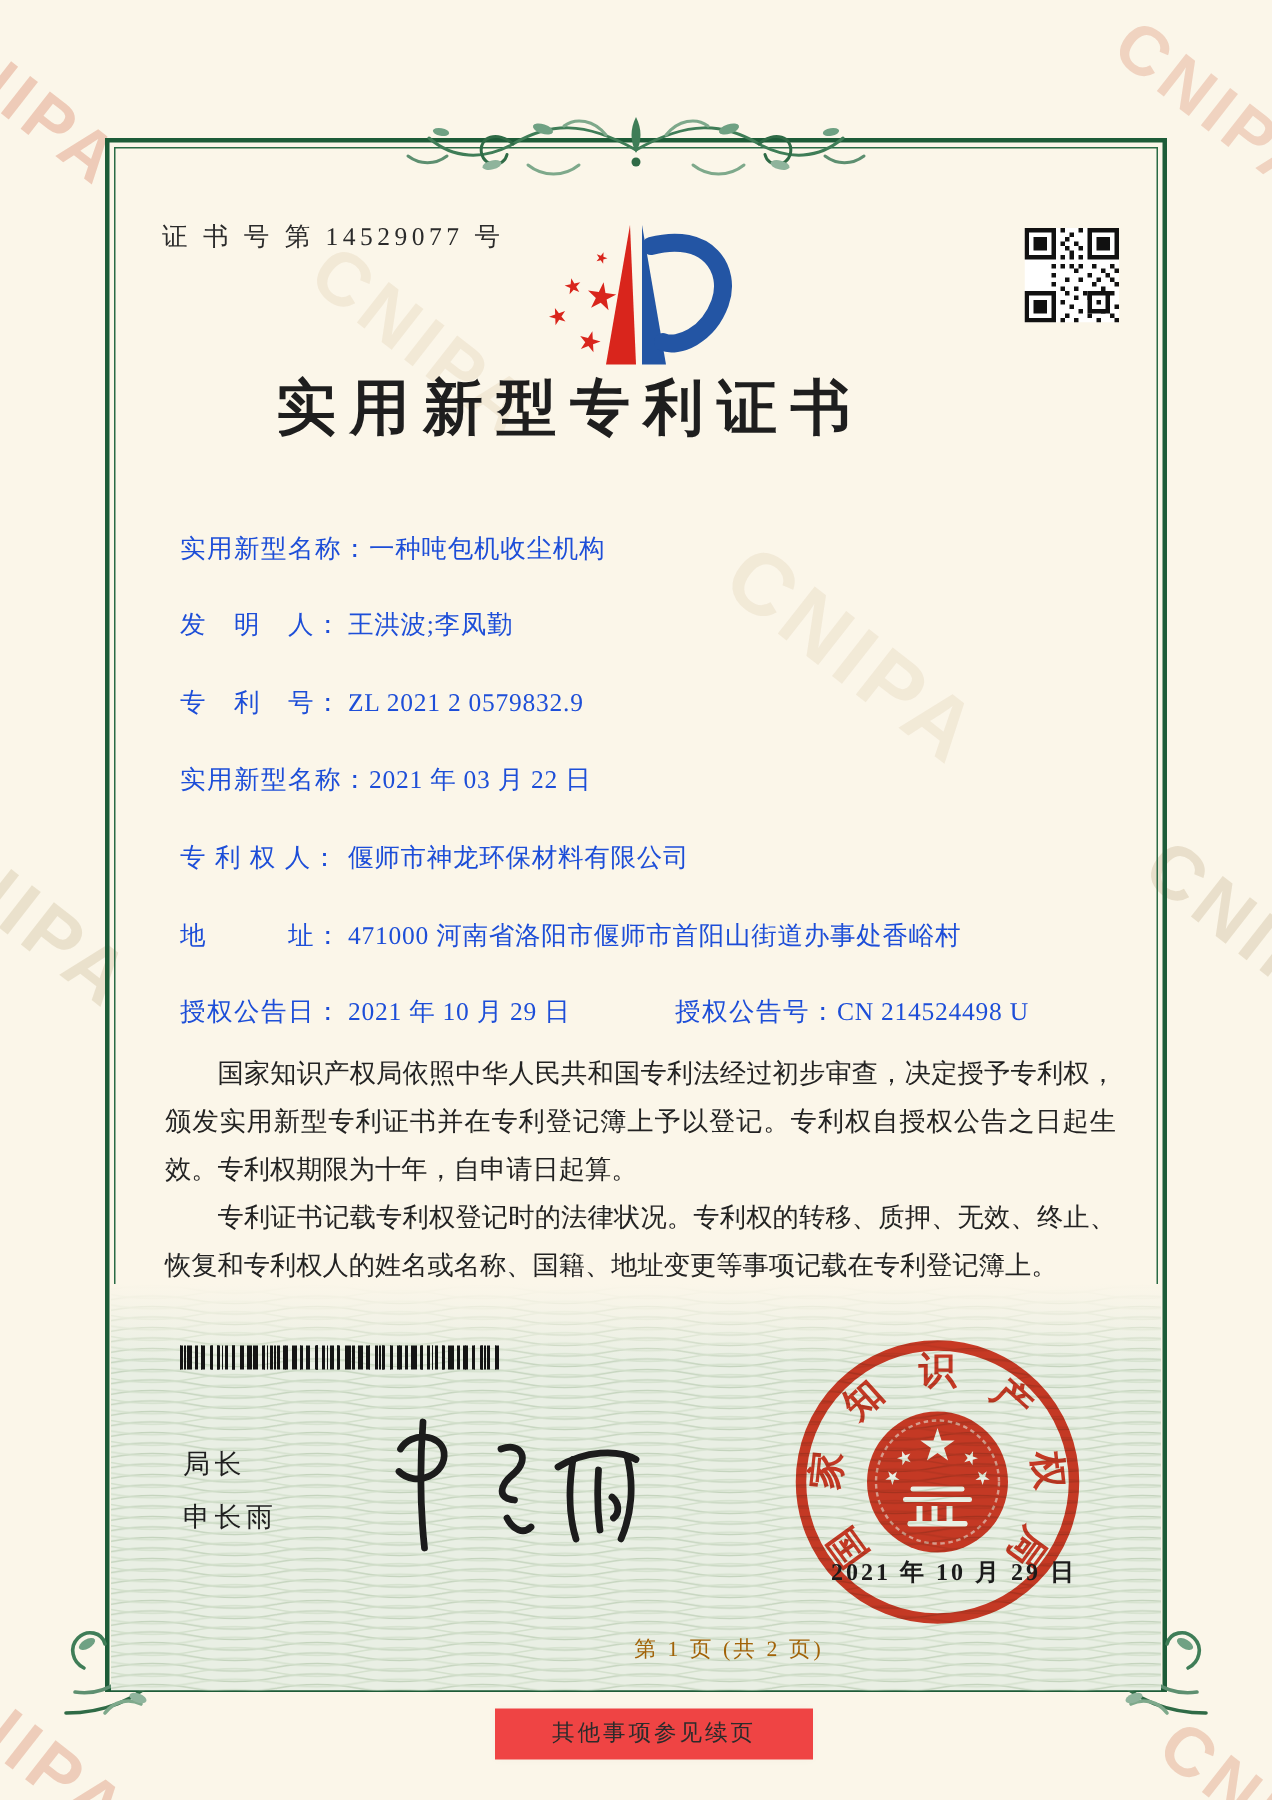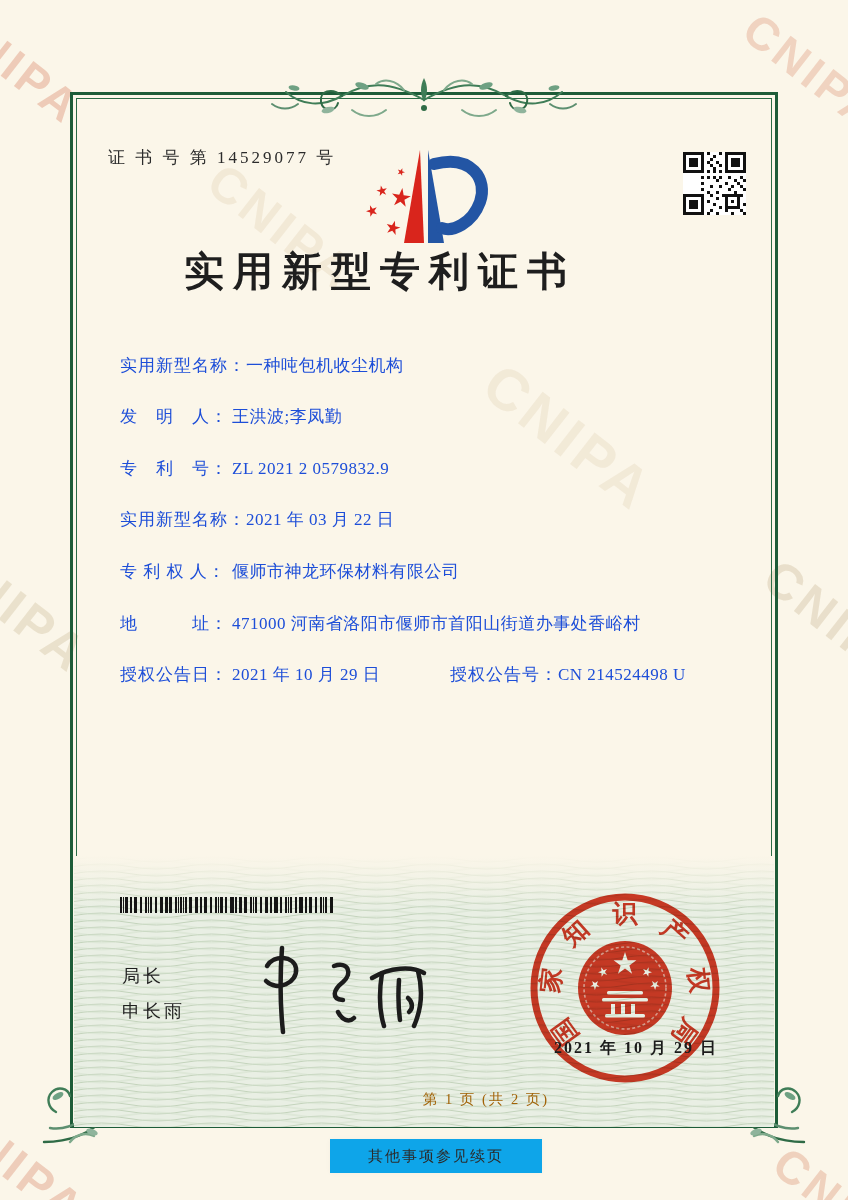--- a/index.html
+++ b/index.html
@@ -71,21 +71,21 @@
     font-family:"Liberation Sans","DejaVu Sans",sans-serif;color:#1f1f1f;}
   .sig-svg{left:252px;top:940px;}
   .seal-svg{left:525px;top:888px;mix-blend-mode:multiply;opacity:0.95;}
   .seal-date{
     left:524px;top:1038px;width:224px;text-align:center;
     font-size:16px;letter-spacing:2px;color:#1b1b1b;font-weight:bold;
   }
   .page-number{left:74px;top:1090px;width:824px;text-align:center;
     font-size:14.5px;letter-spacing:2px;color:#a16207;}
   .footer-note{
-    left:330px;top:1139px;width:212px;height:34px;background:#0ea5e9;
+    left:330px;top:1139px;width:212px;height:34px;background:#ef4444;
     text-align:center;line-height:34px;font-size:15px;letter-spacing:2px;color:#2b2b2b;
     box-shadow:0 0 6px rgba(0,0,0,0.03);
   }
 </style>
 </head>
 <body>
 
 <div id="page">
 
   <div class="wm wm-tl">CNIPA</div>
@@ -222,20 +222,24 @@
   <div class="abs field-row" style="top:612px;">
     <span class="field-label">地　　　址：</span><span class="field-value">471000  河南省洛阳市偃师市首阳山街道办事处香峪村</span>
   </div>
   <div class="abs field-row" style="top:663px;">
     <span class="field-label">授权公告日：</span><span class="field-value">2021 年 10 月 29 日</span>
     <span class="grant-no">
       <span class="field-label" style="min-width:0;">授权公告号：</span><span class="field-value">CN 214524498 U</span>
     </span>
   </div>
 
+  <div class="abs body-text">
+    <p>国家知识产权局依照中华人民共和国专利法经过初步审查，决定授予专利权，颁发实用新型专利证书并在专利登记簿上予以登记。专利权自授权公告之日起生效。专利权期限为十年，自申请日起算。</p>
+    <p>专利证书记载专利权登记时的法律状况。专利权的转移、质押、无效、终止、恢复和专利权人的姓名或名称、国籍、地址变更等事项记载在专利登记簿上。</p>
+  </div>
 
   <div class="abs barcode"></div>
 
   <div class="abs officer-title">局长</div>
   <div class="abs officer-name">申长雨</div>
 
   <svg class="abs sig-svg" width="190" height="105" viewBox="0 0 190 105">
     <g fill="none" stroke="#1c1c1c" stroke-width="4.5" stroke-linecap="round" stroke-linejoin="round">
       <path d="M30,8 C28,35 28,64 31,92"></path>
       <path d="M15,26 C22,14 42,16 44,28 C46,43 25,52 14,41"></path>

